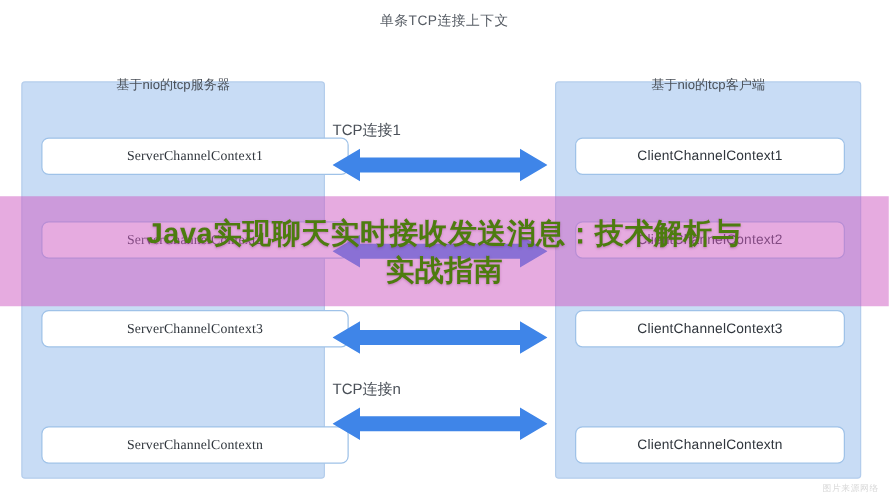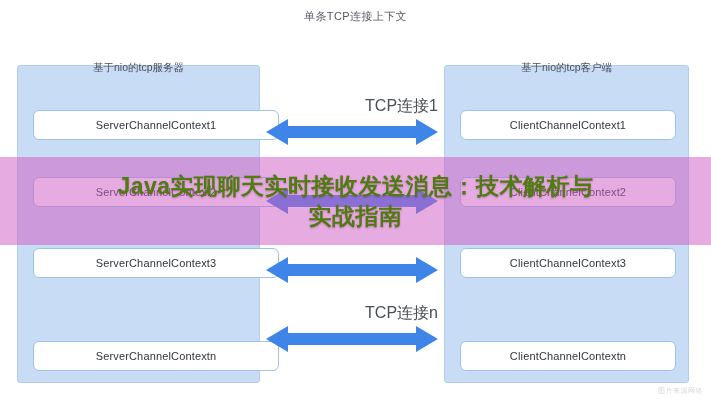--- a/index.html
+++ b/index.html
@@ -69,43 +69,43 @@
     border-radius: 6px;
     box-sizing: border-box;
     display: flex;
     align-items: center;
     justify-content: center;
     font-size: 11px;
     color: #30363d;
     letter-spacing: 0.15px;
     white-space: nowrap;
   }
-  .ctx-left  { left: 33px;  width: 246px; }
+  .ctx-left  { left: 33px;  width: 246px; font-family: Liberation Serif, serif; }
   .ctx-right { left: 460px; width: 216px; }
 
   .row1 { top: 110px; }
   .row2 { top: 177px; }
   .row3 { top: 248px; }
   .row4 { top: 317px; margin-top: 24px; }
 
   
   .arrow-wrap {
     position: absolute;
     left: 266px;
     width: 172px;
     height: 30px;
   }
   .arrow-wrap svg { display: block; }
 
   .arrow-label {
     position: absolute;
     left: 266px;
     width: 172px;
-    text-align: right;
-    font-size: 16px;
+    text-align: left;
+    font-size: 12px;
     color: #4a5058;
     white-space: nowrap;
   }
 
   .a1 { top: 117px; }   .l1 { top: 96px; }
   .a2 { top: 186px; }   .l2 { top: 165px; }
   .a3 { top: 255px; }   .l3 { top: 234px; }
   .a4 { top: 324px; }   .l4 { top: 303px; }
 
   

